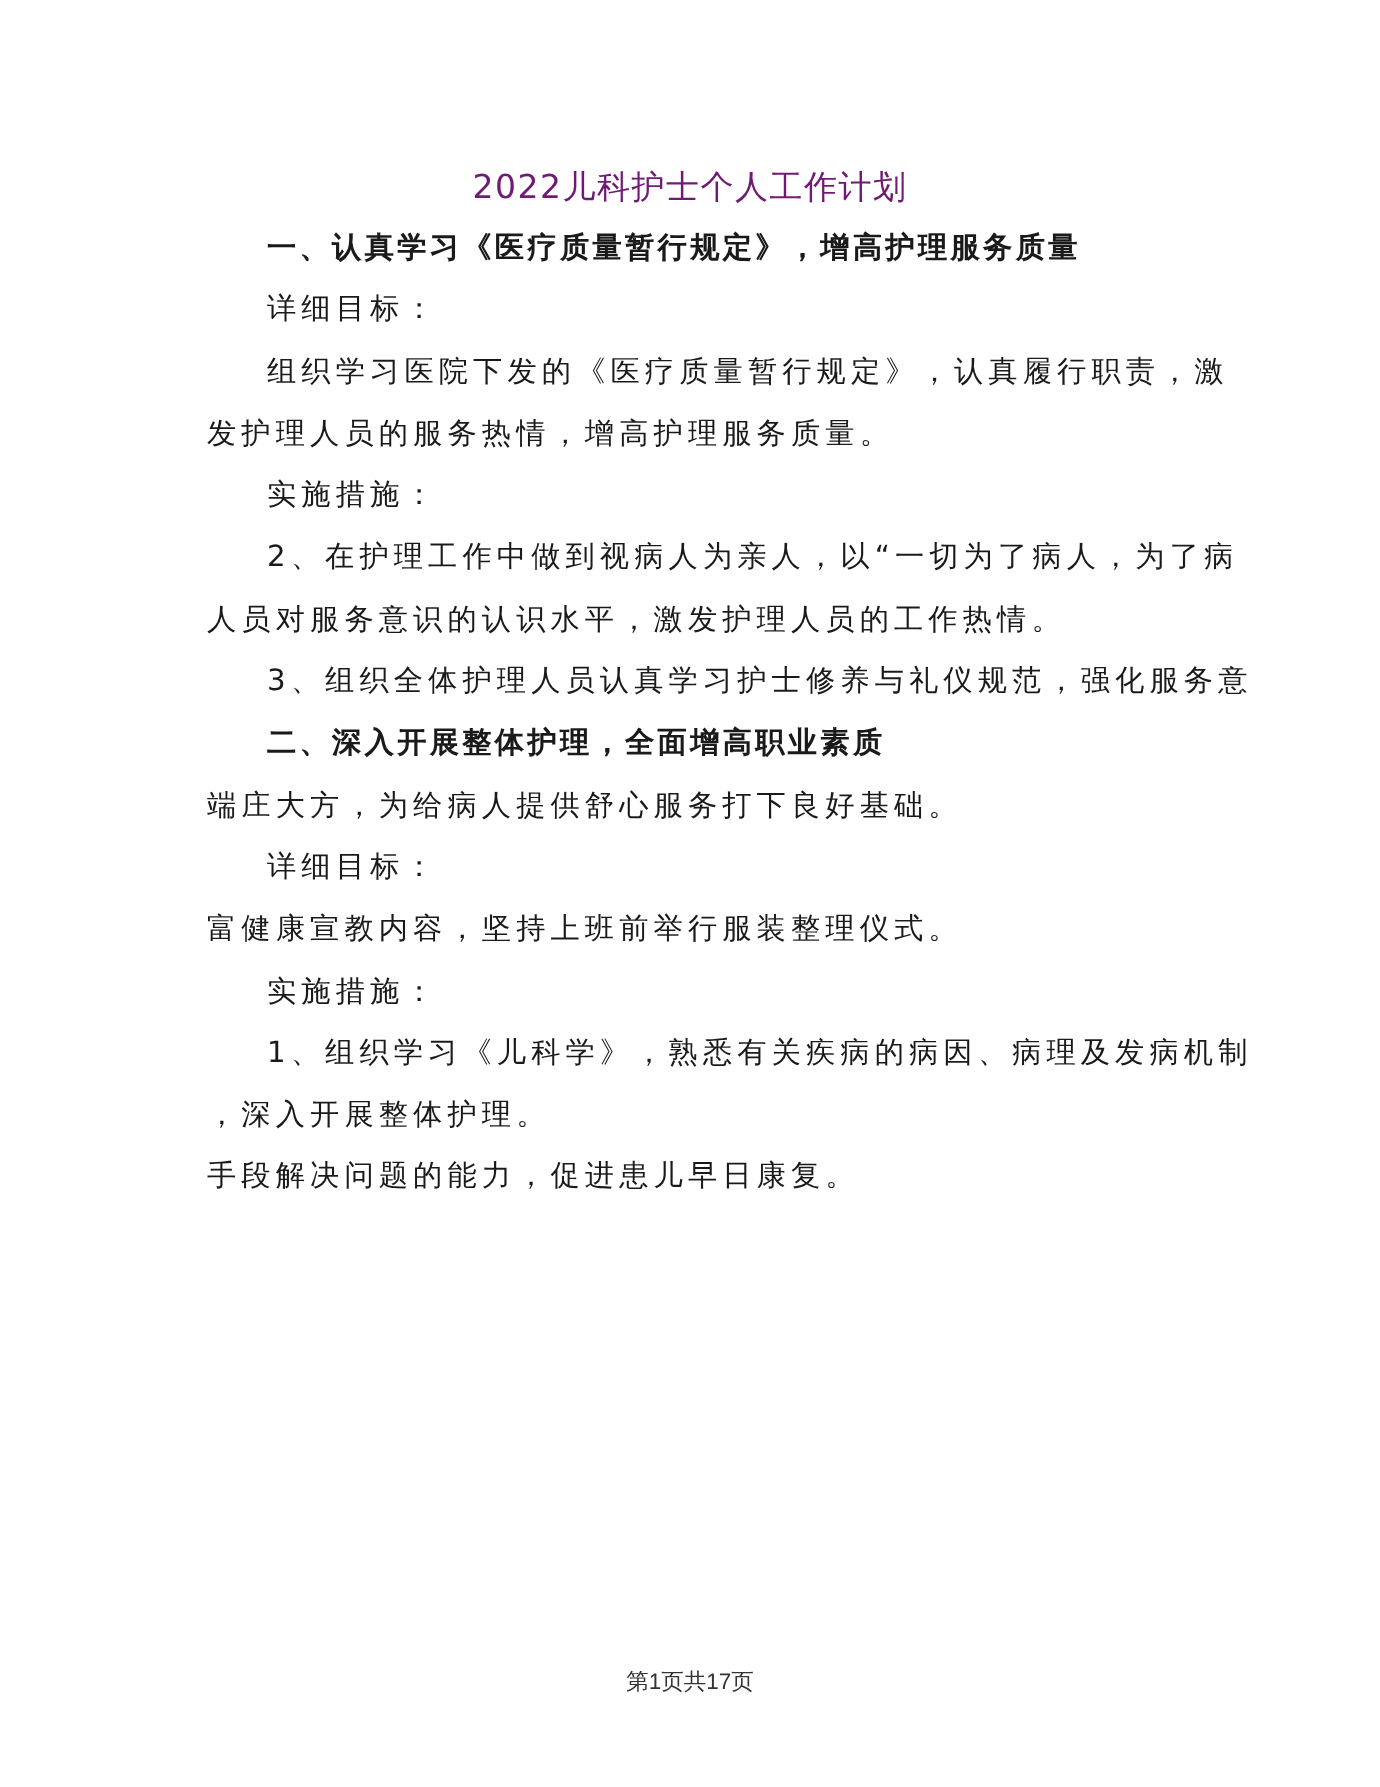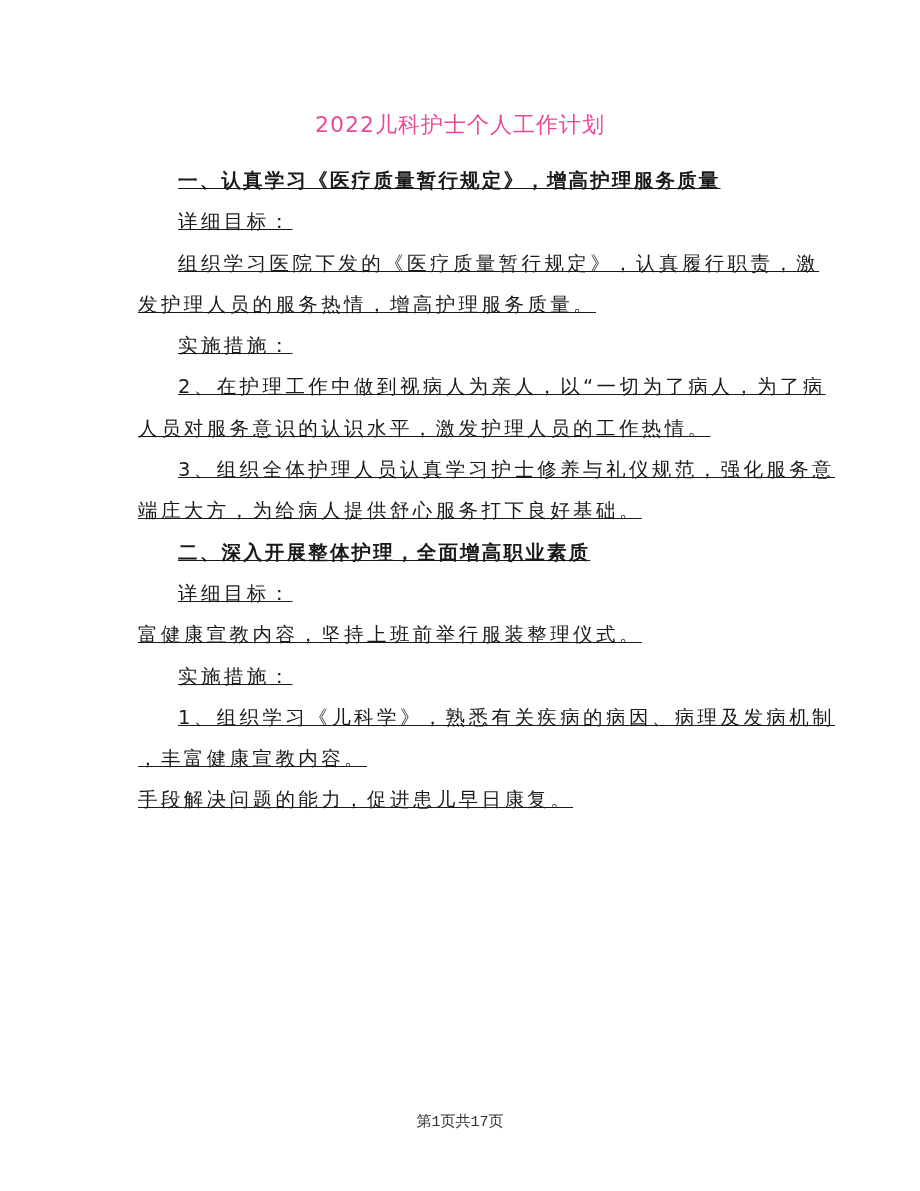--- a/index.html
+++ b/index.html
@@ -22,69 +22,68 @@
       width: 920px;
       height: 1191px;
     }
     .title {
       position: absolute;
       top: 110px;
       left: 0;
       width: 920px;
       text-align: center;
       font-size: 22px;
-      color: #ec4899;
+      color: #701a75;
       letter-spacing: 1px;
     }
     .content {
       position: absolute;
       left: 138px;
-      top: 160px;
+      top: 144px;
       width: 640px;
-      text-decoration: underline;
     }
     .line {
       font-size: 19.5px;
       height: 41.3px;
       line-height: 41.3px;
       white-space: nowrap;
       letter-spacing: 3.4px;
     }
     .indent { padding-left: 40px; }
     .bold { font-weight: bold; letter-spacing: 2.2px; }
     .footer {
       position: absolute;
       top: 1112px;
       left: 0;
       width: 920px;
       text-align: center;
-      font-family: Liberation Mono, monospace;
+      font-family: Liberation Sans, sans-serif;
       font-size: 15px;
       color: #333333;
     }
   </style>
 </head>
 <body>
 
 <div class="page">
   <div class="title">2022儿科护士个人工作计划</div>
 
   <div class="content">
     <div class="line indent bold">一、认真学习《医疗质量暂行规定》，增高护理服务质量</div>
     <div class="line indent">详细目标：</div>
     <div class="line indent">组织学习医院下发的《医疗质量暂行规定》，认真履行职责，激</div>
     <div class="line">发护理人员的服务热情，增高护理服务质量。</div>
     <div class="line indent">实施措施：</div>
     <div class="line indent">2、在护理工作中做到视病人为亲人，以“一切为了病人，为了病</div>
     <div class="line">人员对服务意识的认识水平，激发护理人员的工作热情。</div>
     <div class="line indent">3、组织全体护理人员认真学习护士修养与礼仪规范，强化服务意</div>
+    <div class="line indent bold">二、深入开展整体护理，全面增高职业素质</div>
     <div class="line">端庄大方，为给病人提供舒心服务打下良好基础。</div>
-    <div class="line indent bold">二、深入开展整体护理，全面增高职业素质</div>
     <div class="line indent">详细目标：</div>
     <div class="line">富健康宣教内容，坚持上班前举行服装整理仪式。</div>
     <div class="line indent">实施措施：</div>
     <div class="line indent">1、组织学习《儿科学》，熟悉有关疾病的病因、病理及发病机制</div>
-    <div class="line">，丰富健康宣教内容。</div>
+    <div class="line">，深入开展整体护理。</div>
     <div class="line">手段解决问题的能力，促进患儿早日康复。</div>
   </div>
 
   <div class="footer">第1页共17页</div>
 </div>
 
 </body></html>

